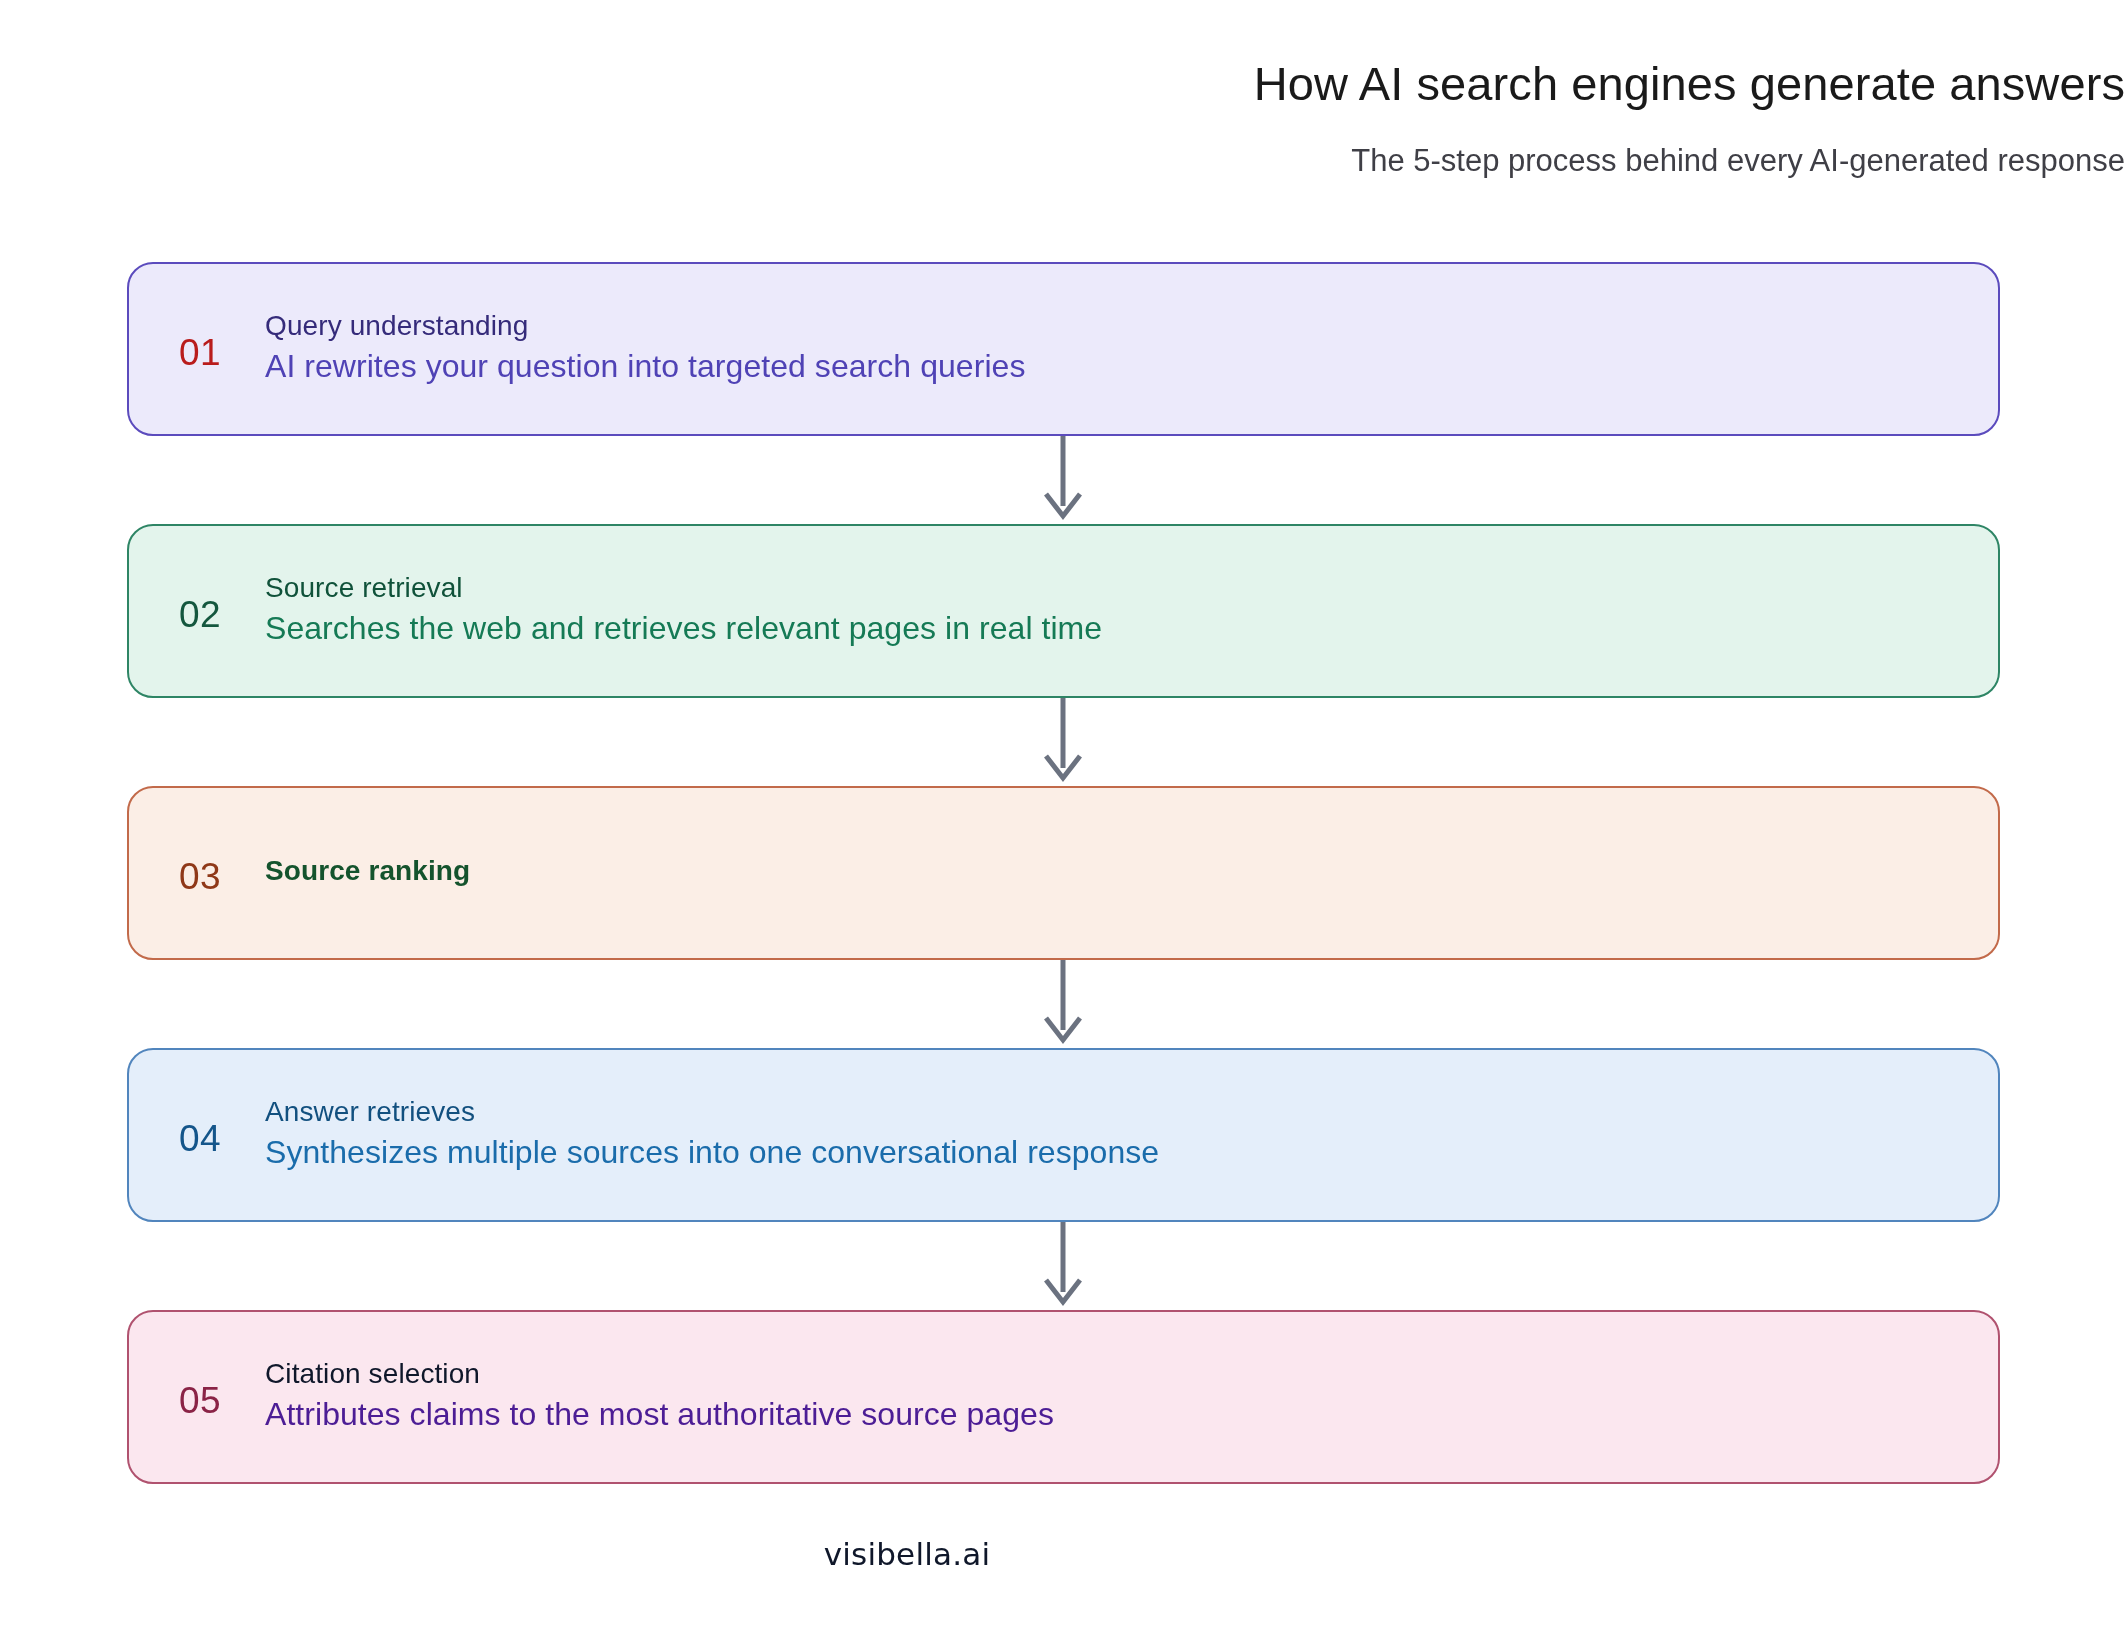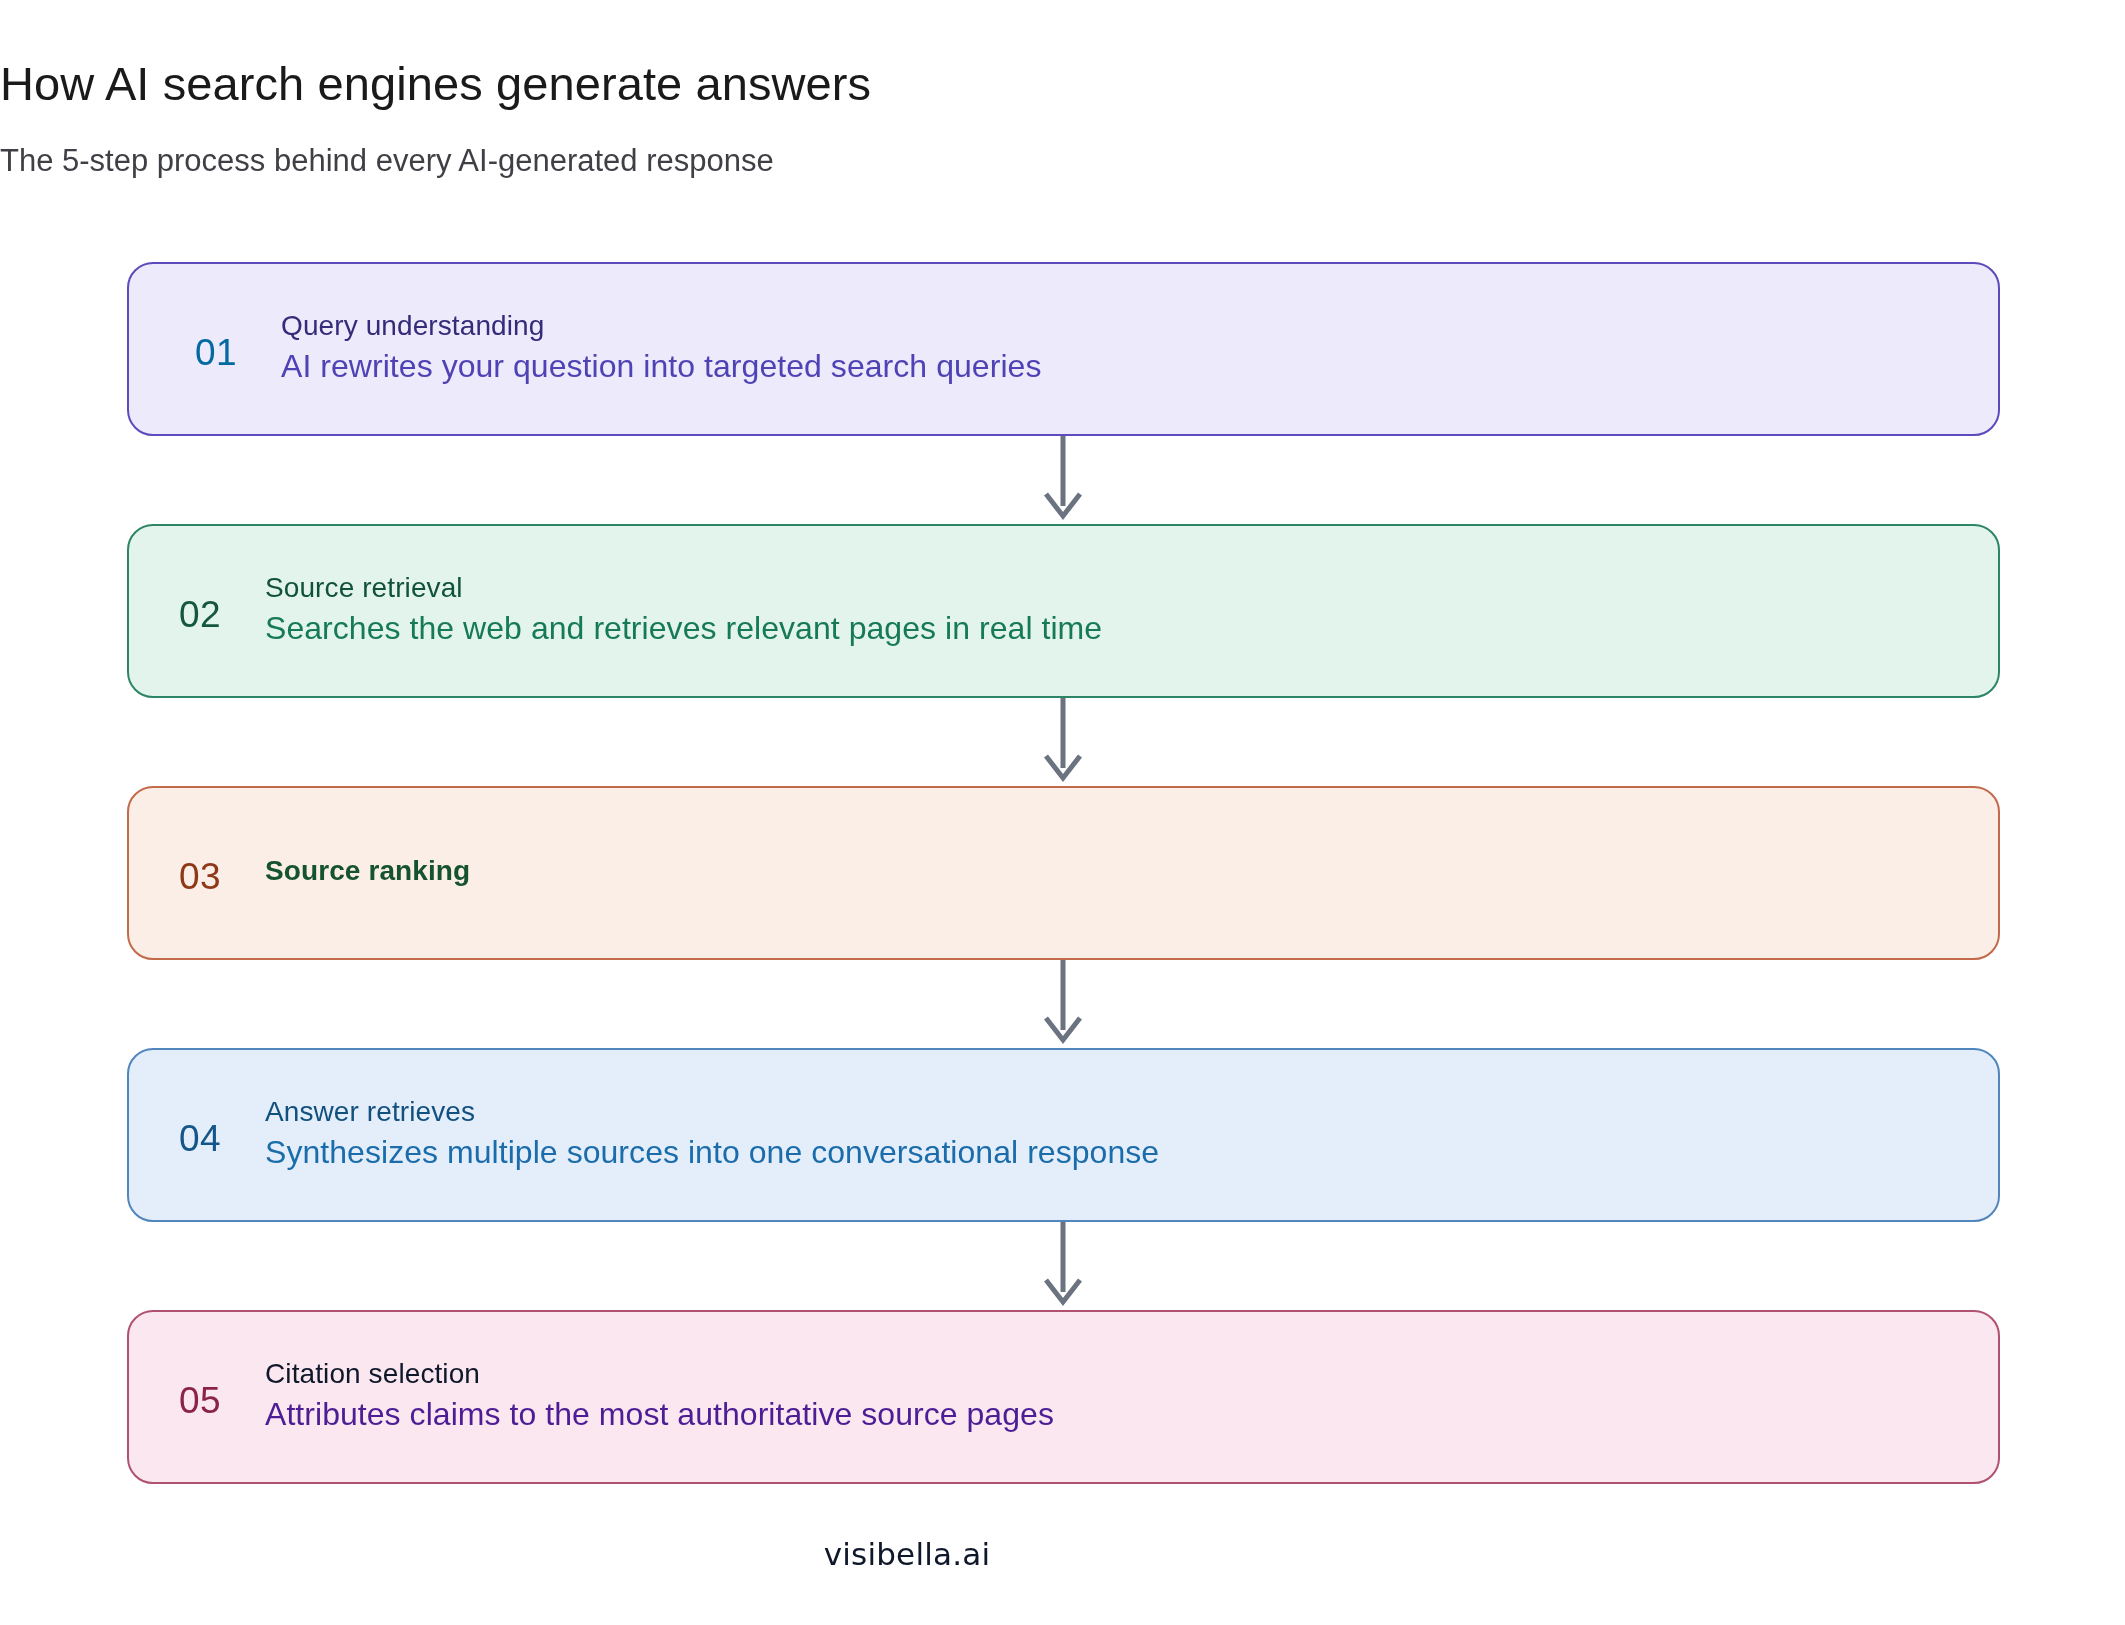--- a/index.html
+++ b/index.html
@@ -22,21 +22,21 @@
     height: 1625px;
     background: #ffffff;
   }
 
   
   .header {
     position: absolute;
     left: 0;
     top: 58px;
     width: 2125px;
-    text-align: left;
+    text-align: right;
   }
   .title {
     font-family: "Liberation Sans", sans-serif;
     font-size: 47px;
     font-weight: 400;
     color: #1a1a1a;
     letter-spacing: 0.1px;
     line-height: 1.1;
     margin: 0;
   }
@@ -143,21 +143,21 @@
 <div id="canvas">
 
   <div class="header">
     <div class="title">How AI search engines generate answers</div>
     <div class="subtitle">The 5-step process behind every AI-generated response</div>
   </div>
 
   <div class="steps" id="steps">
       <div class="step-wrap">
         <div class="card" style="background: rgb(236, 234, 251); border-color: rgb(91, 75, 189);">
-          <div class="num" style="color: #0369a1; margin-left: 16px;">01</div>
+          <div class="num" style="color: #b91c1c;">01</div>
           <div class="text-col">
             <div class="card-title" style="color: rgb(53, 43, 122);">Query understanding</div>
             <div class="card-desc" style="color: rgb(79, 66, 181);">AI rewrites your question into targeted search queries</div>
           </div>
         </div>
       </div>
       <div class="connector">
         <svg width="60" height="88" viewBox="0 0 60 88">
           <line x1="30" y1="0" x2="30" y2="70" stroke="#6b7280" stroke-width="5"></line>
           <path d="M13 58 L30 80 L47 58" fill="none" stroke="#6b7280" stroke-width="5" stroke-linecap="butt" stroke-linejoin="miter"></path>

